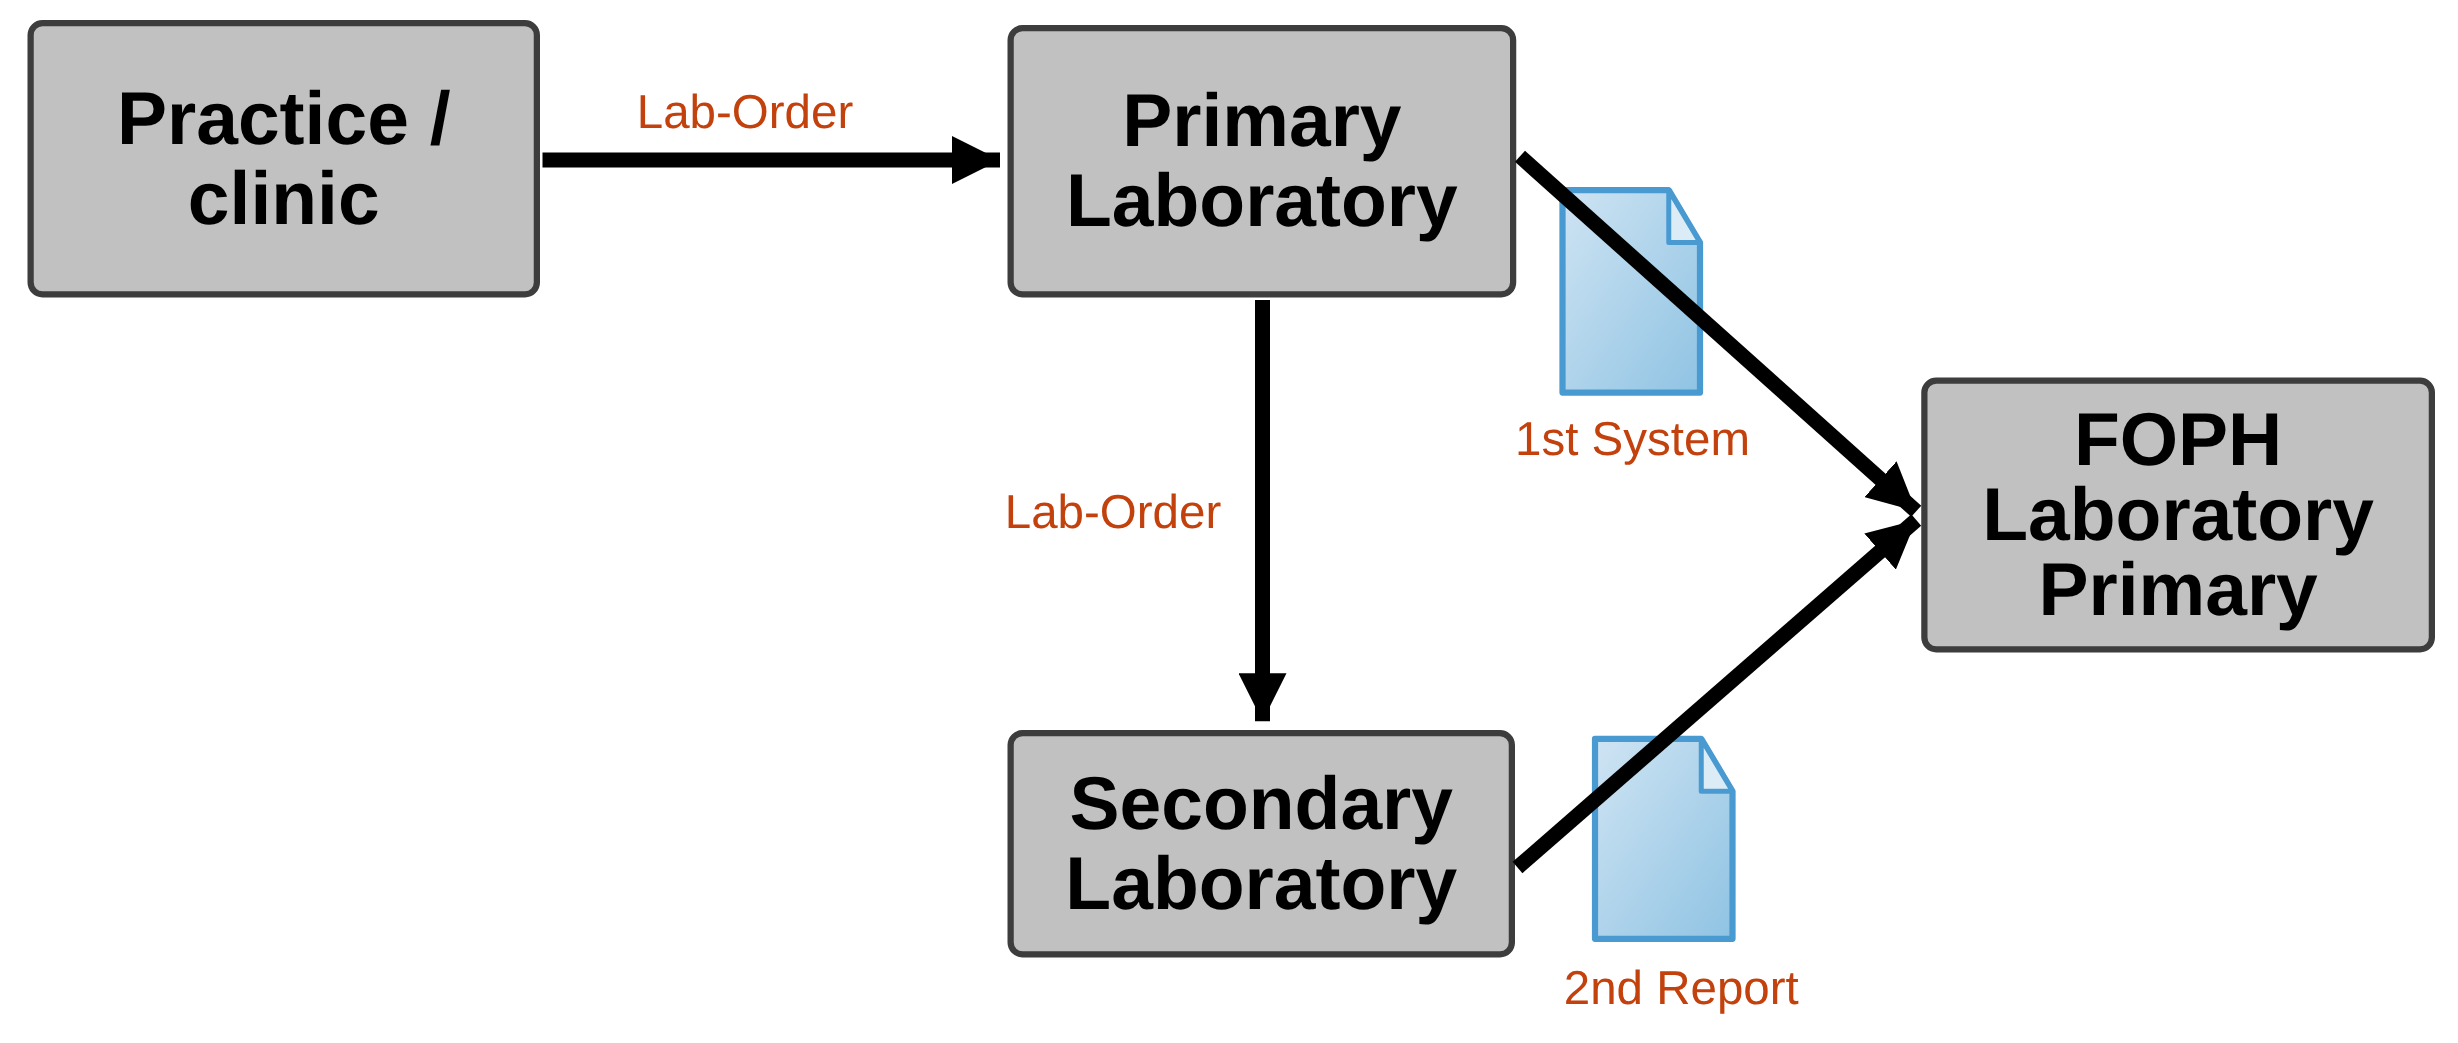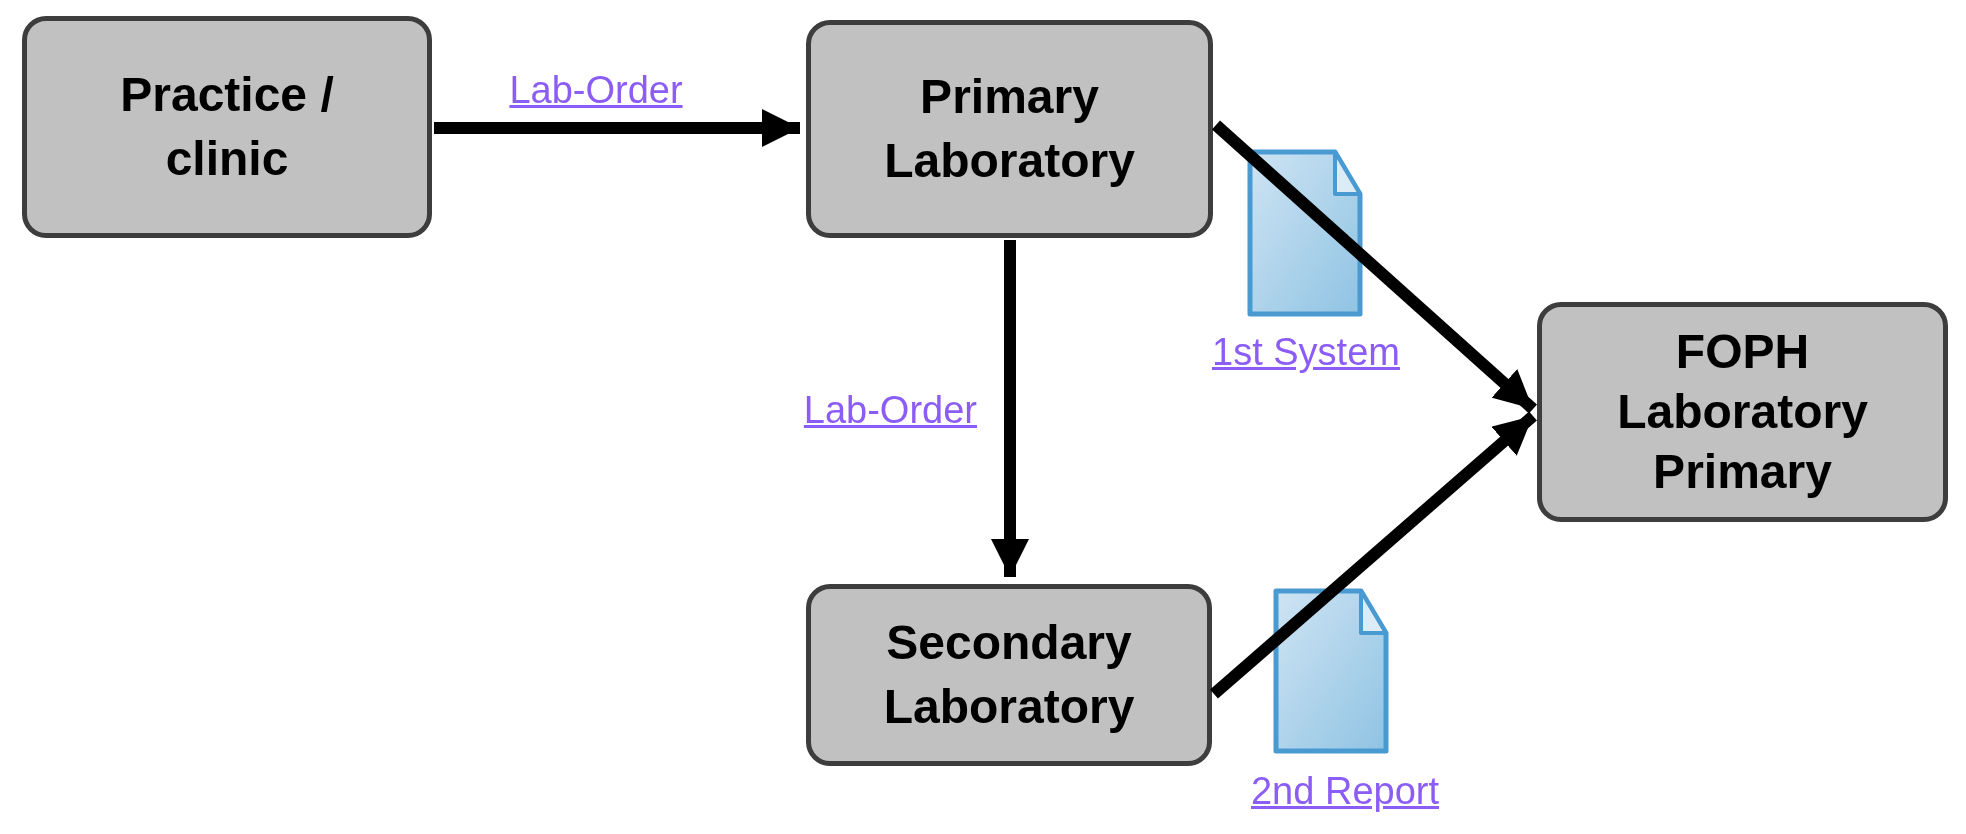--- a/index.html
+++ b/index.html
@@ -8,39 +8,38 @@
     width: 1966px;
     height: 834px;
     background: #ffffff;
     font-family: "Liberation Sans", sans-serif;
     overflow: hidden;
   }
   .node {
     position: absolute;
     background: #c1c1c1;
     border: 5px solid #3d3d3d;
-    border-radius: 24px;
+    border-radius: 12px;
     display: flex;
     flex-direction: column;
     align-items: center;
     justify-content: center;
     text-align: center;
     color: #000000;
     font-weight: bold;
-    font-size: 48px;
+    font-size: 60px;
     line-height: 64px;
     box-sizing: border-box;
   }
   .edge-label {
     position: absolute;
-    color: #8b5cf6;
+    color: #c2410c;
     font-size: 38px;
     line-height: 44px;
     white-space: nowrap;
-    text-decoration: underline;
   }
   .edge-label.center { text-align: center; }
   .edge-label.right  { text-align: right; }
   .doc-icon { position: absolute; }
   #arrow-layer {
     position: absolute;
     left: 0; top: 0;
     width: 1966px;
     height: 834px;
     pointer-events: none;

